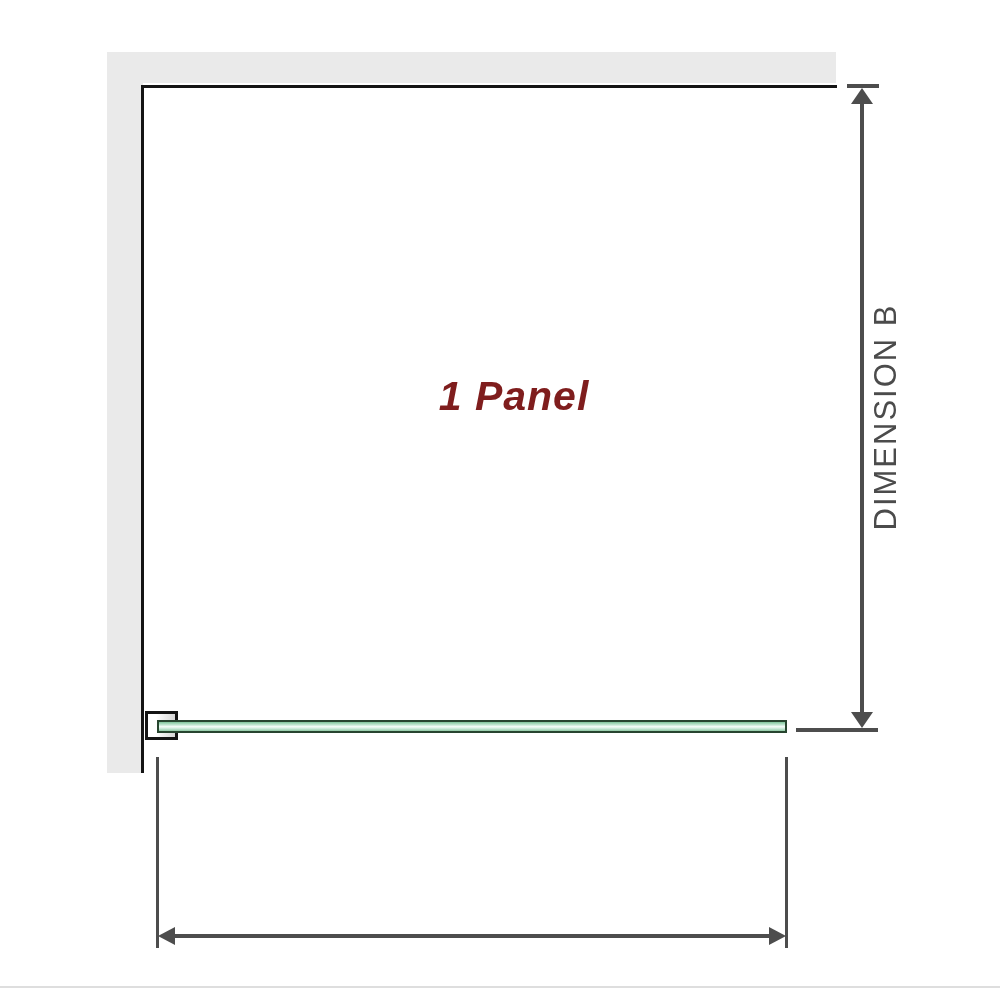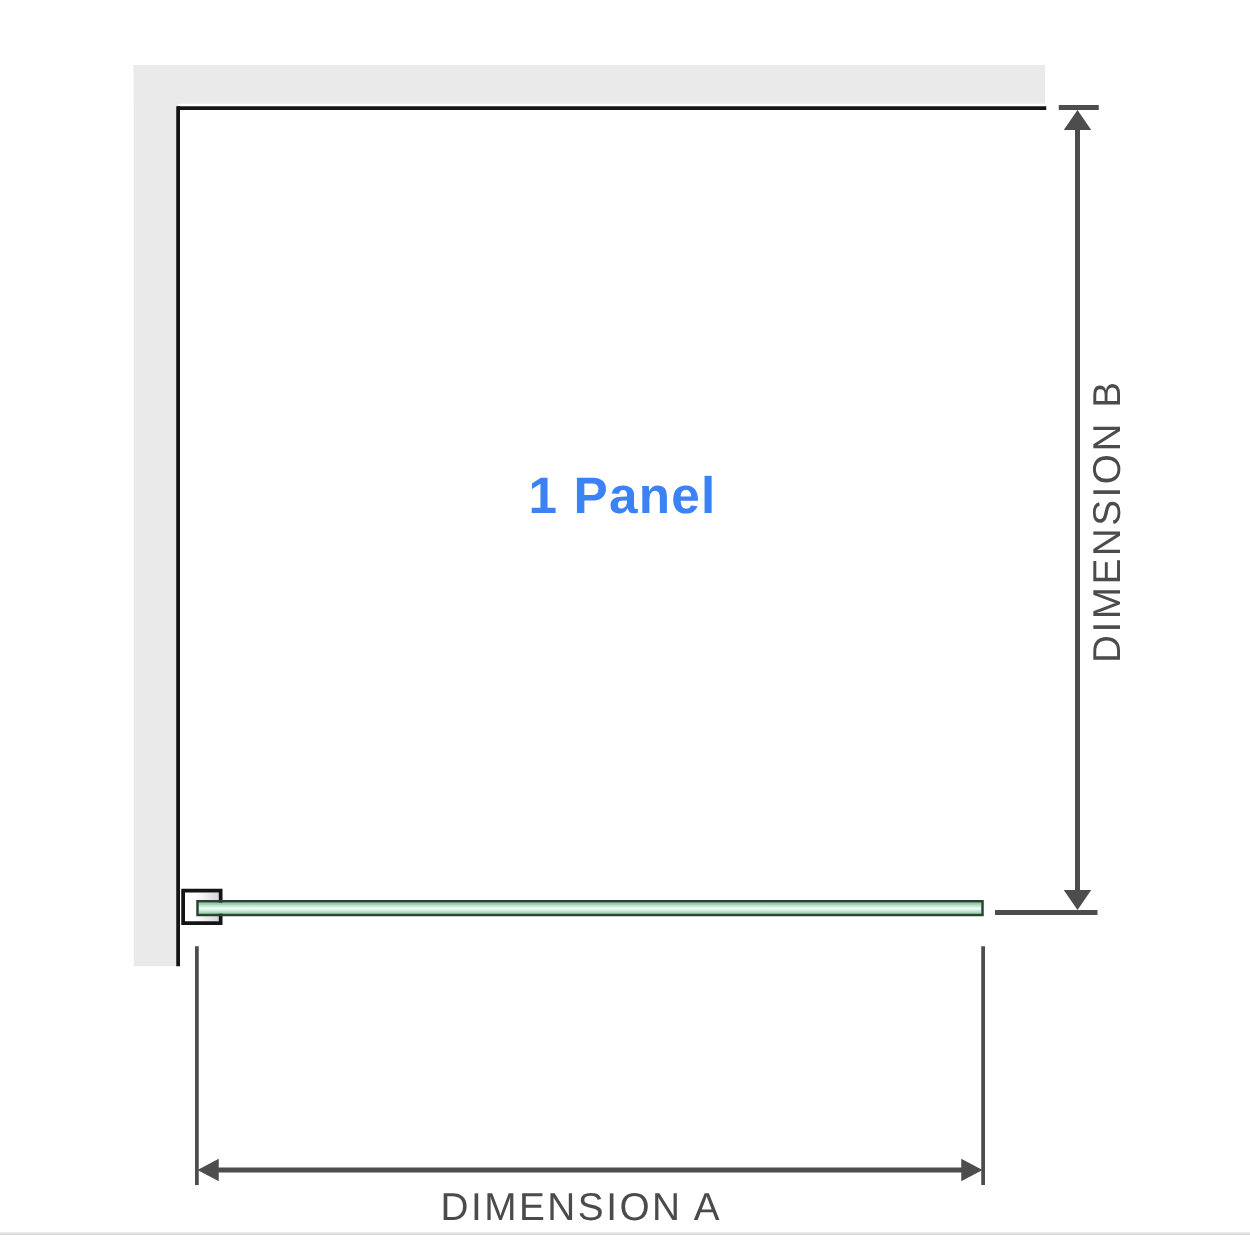--- a/index.html
+++ b/index.html
@@ -15,24 +15,24 @@
   .wall-top  { left: 107px; top: 52px; width: 729px; height: 31px; }
   .wall-left { left: 107px; top: 52px; width: 36px;  height: 721px; }
 
   
   .panel-edge { background: #141414; }
   .panel-edge-top  { left: 142px; top: 85px; width: 695px; height: 3px; }
   .panel-edge-left { left: 141px; top: 85px; width: 3px;  height: 688px; }
 
   
   .panel-label {
-    left: 348px; top: 370px; width: 300px; height: 52px;
+    left: 364px; top: 370px; width: 300px; height: 52px;
     display: flex; align-items: center; justify-content: center;
-    font-size: 41px; font-weight: 700;
-    color: #3b82f6; letter-spacing: 1px; white-space: nowrap;
+    font-size: 41px; font-style: italic; font-weight: 700;
+    color: #7f1d1d; letter-spacing: 1px; white-space: nowrap;
   }
 
   
   .bracket {
     left: 145px; top: 711px; width: 33px; height: 29px;
     border: 3px solid #141414;
     background: linear-gradient(to right, #ffffff 30%, #d6d6d6 100%);
   }
 
   
@@ -102,17 +102,16 @@
   <div class="abs dim dimB-line"></div>
   <div class="abs arrow arrow-up"></div>
   <div class="abs arrow arrow-down"></div>
   <div class="abs dim-label dimB-label">DIMENSION B</div>
 
   <div class="abs dim dimA-ext-left"></div>
   <div class="abs dim dimA-ext-right"></div>
   <div class="abs dim dimA-line"></div>
   <div class="abs arrow arrow-left"></div>
   <div class="abs arrow arrow-right"></div>
-  <div class="abs dim-label dimA-label">DIMENSION A</div>
 
   <div class="abs bottom-divider"></div>
 
 </div>
 
 </body></html>

